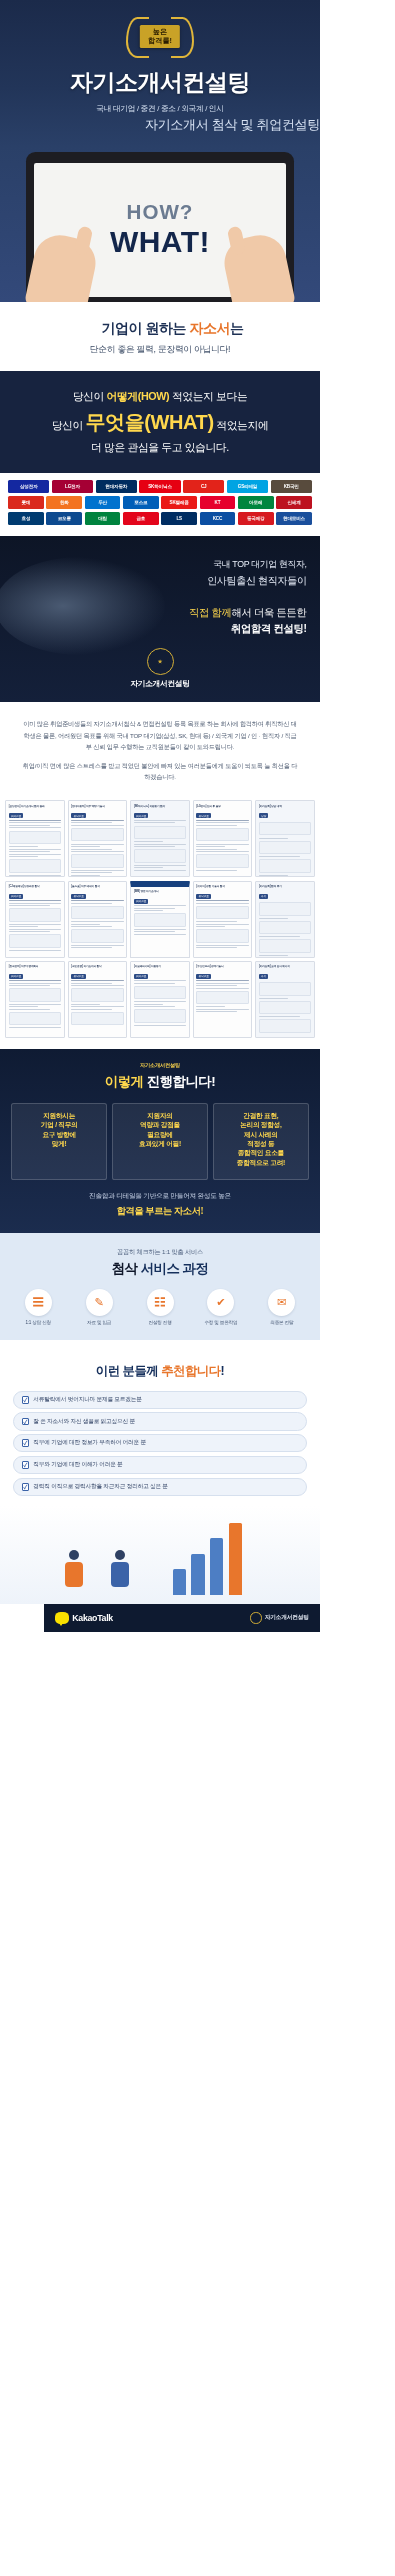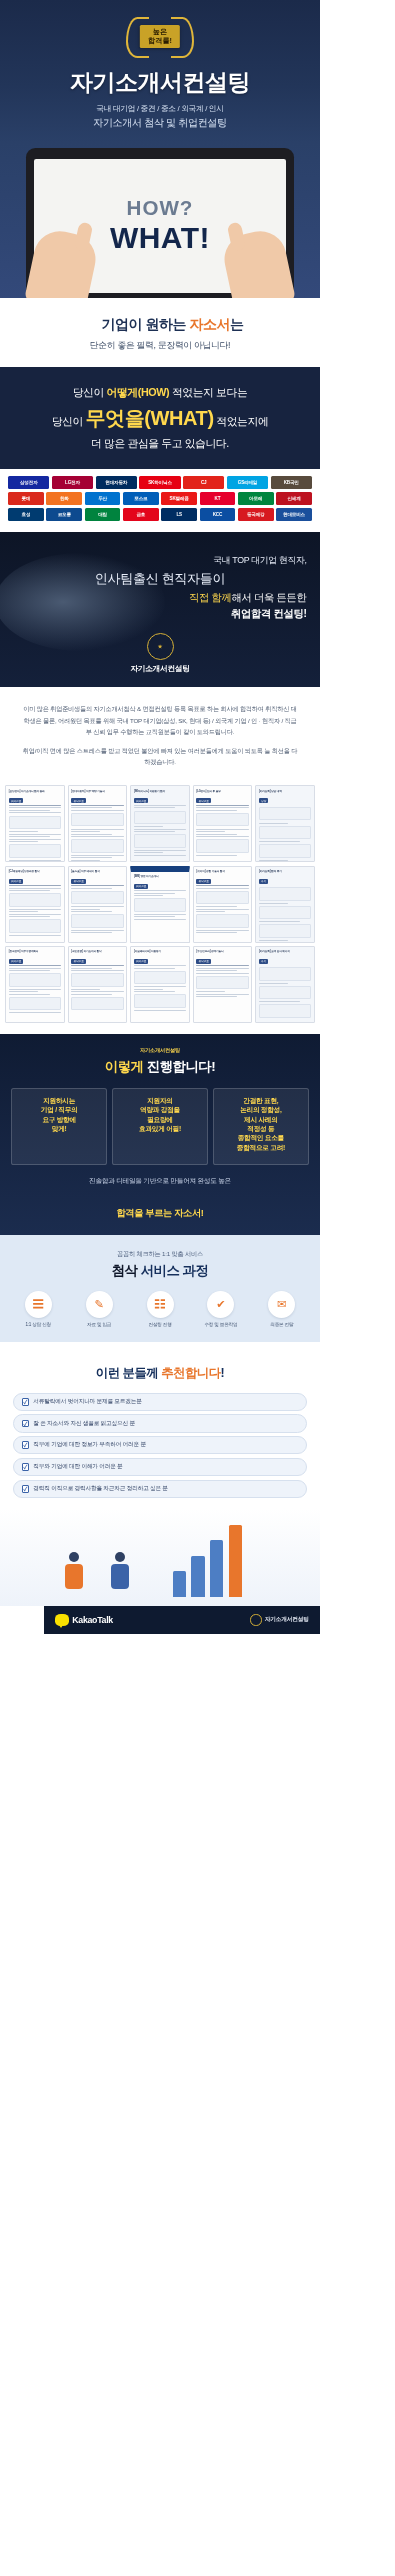--- a/index.html
+++ b/index.html
@@ -45,21 +45,21 @@
   .laurel-badge .leaf-r { right: 4.1px; border-left: none; border-top-left-radius: 0; border-bottom-left-radius: 0; }
   .hero h1 {
     font-size: 23px;
     font-weight: bold;
     color: #ffffff;
     letter-spacing: -0.5px;
     margin-bottom: 6.2px;
     text-shadow: 0 1px 2.6px rgba(0,0,0,.4);
   }
   .hero .sub1 { font-size: 7.7px; color: #d7e2f3; margin-bottom: 2.1px; letter-spacing: -0.3px;}
-  .hero .sub2 { font-size: 10px; color: #d7e2f3; letter-spacing: -0.3px;}
+  .hero .sub2 { font-size: 13px; color: #d7e2f3; letter-spacing: -0.3px; text-align: right;}
 
   
   .tablet-section {
     background: linear-gradient(180deg, #2a4068 0%, #33497a 100%);
     padding: 0 0 0;
     position: relative;
     height: 155px;
     overflow: hidden;
   }
   .tablet-frame {
@@ -156,21 +156,21 @@
     width: 170px; height: 98px;
     background: radial-gradient(ellipse at 40% 50%, #4a5a72 0%, rgba(20,32,58,0) 72%);
     border-radius: 50%;
   }
   .handshake .txt {
     position: relative; z-index: 2;
     text-align: right; color: #ffffff;
     padding-top: 7.2px;
   }
   .handshake .txt .a { font-size: 8.8px; letter-spacing: -0.3px; margin-bottom: 3.1px; color: #e8eef9;}
-  .handshake .txt .b { font-size: 13px; letter-spacing: -0.3px; margin-bottom: 3px; color: #e8eef9; text-align: center;}
+  .handshake .txt .b { font-size: 10px; letter-spacing: -0.3px; margin-bottom: 18px; color: #e8eef9;}
   .handshake .txt .c { font-size: 10.3px; font-weight: normal; letter-spacing: -0.3px; margin-bottom: 2.1px; }
   .handshake .txt .c .y { color: #ffd84d; }
   .handshake .txt .d { font-size: 10.3px; font-weight: bold; letter-spacing: -0.3px; }
   .hs-logo {
     text-align: center; margin-top: 12.4px; position: relative; z-index: 2;
   }
   .hs-logo .mini-badge {
     width: 27px; height: 27px; margin: 0 auto 3.1px;
     border: 1.5px solid #d4af37; border-radius: 50%;
     display: flex; align-items: center; justify-content: center;
@@ -230,21 +230,21 @@
   .howwe h2 .y { color: #ffd84d; }
   .cards3 { display: flex; gap: 5.2px; }
   .card3 {
     flex: 1; background: rgba(255,255,255,0.07);
     border: 0.5px solid rgba(255,255,255,0.18);
     border-radius: 2.6px; padding: 7.2px 4.1px 8.2px;
     color: #eaf0fb;
   }
   .card3 .t { font-size: 6.7px; font-weight: bold; color: #ffd84d; margin-bottom: 4.1px; letter-spacing: -0.3px; line-height:1.4;}
   .howwe .foot1 { color: #cfdaee; font-size: 6.7px; margin-top: 11.3px; letter-spacing: -0.3px;}
-  .howwe .foot2 { color: #ffd84d; font-size: 9.3px; font-weight: bold; margin-top: 21px; letter-spacing: -0.4px;}
+  .howwe .foot2 { color: #ffd84d; font-size: 9.3px; font-weight: bold; margin-top: 4px; letter-spacing: -0.4px; font-family: Liberation Serif, serif;}
 
   
   .process { background: #dfe9f5; padding: 14.4px 9.3px 13.4px; text-align: center; }
   .process .kicker { font-size: 6.2px; color: #4d5f7d; margin-bottom: 3.1px; letter-spacing: -0.2px;}
   .process h2 { font-size: 13.4px; font-weight: bold; color: #16305c; letter-spacing: -0.5px; margin-bottom: 11.3px;}
   .process h2 .o { color: #0f172a; }
   .steps { display: flex; gap: 3.1px; }
   .step { flex: 1; }
   .step .circle {
     width: 27px; height: 27px; margin: 0 auto 4.1px;

